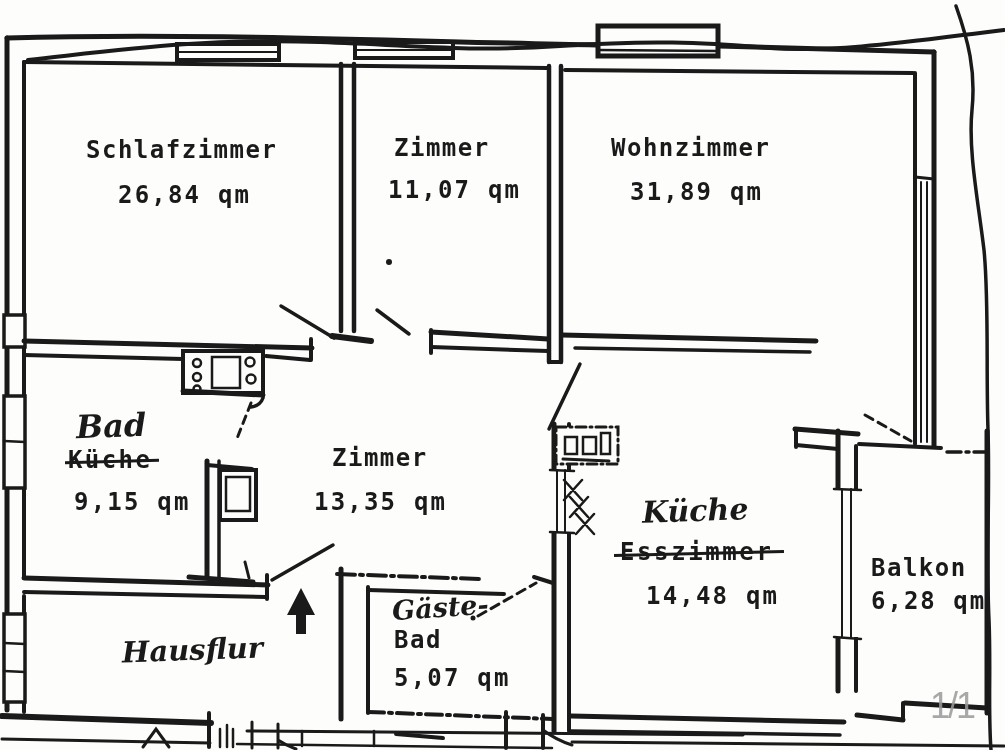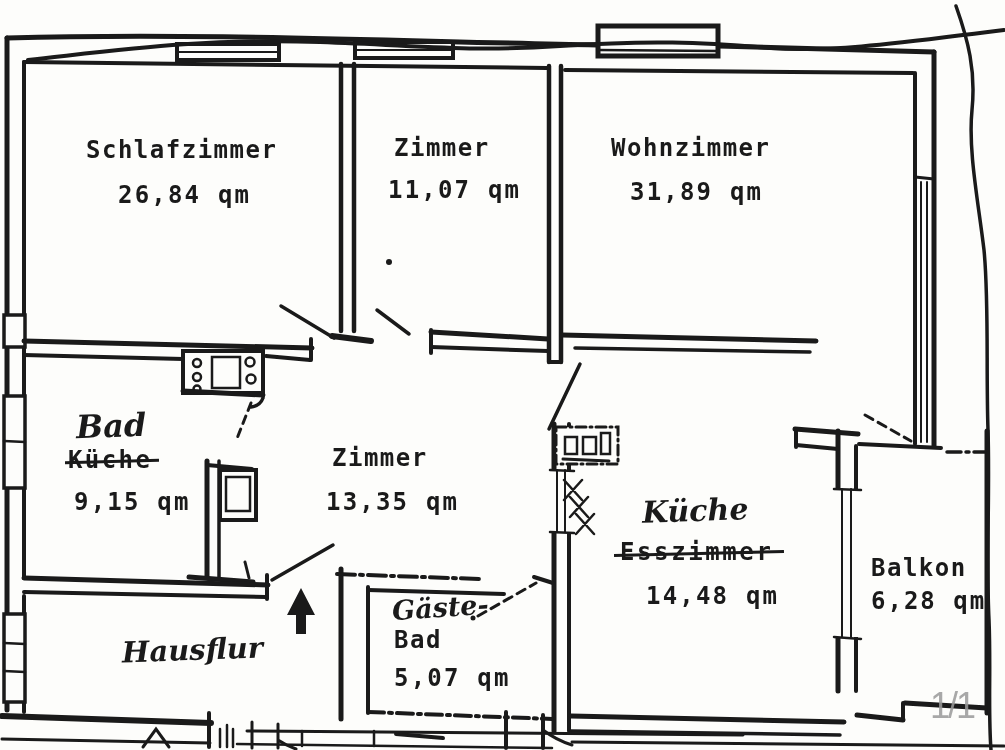--- a/index.html
+++ b/index.html
@@ -23,21 +23,21 @@
   .p-schlaf-n {left:86px;  top:138px;}
   .p-schlaf-a {left:118px; top:183px; letter-spacing:2.2px;}
   .p-zimmer-n {left:394px; top:136px;text-align:center;}
   .p-zimmer-a {left:388px; top:178px; letter-spacing:2.2px;}
   .p-wohn-n   {left:611px; top:136px;}
   .p-wohn-a   {left:630px; top:180px; letter-spacing:2.2px;}
   .p-bad-n    {left:76px;  top:410px; font-size:32px; transform:rotate(-2deg);}
   .p-bad-o    {left:68px;  top:448px; letter-spacing:2.4px;}
   .p-bad-a    {left:74px;  top:490px; letter-spacing:2.2px;}
   .p-diele-n  {left:332px; top:446px;}
-  .p-diele-a  {left:326px; top:490px; letter-spacing:2.2px;}
+  .p-diele-a  {left:314px; top:490px; letter-spacing:2.2px;}
   .p-kueche-n {left:642px; top:496px; font-size:30px; transform:rotate(-2deg);}
   .p-kueche-o {left:620px; top:540px; letter-spacing:2.6px;}
   .p-kueche-a {left:646px; top:584px; letter-spacing:2.2px;text-align:center;}
   .p-balkon-n {left:871px; top:556px;}
   .p-balkon-a {left:871px; top:589px; letter-spacing:2px;}
   .p-gb-n1    {left:392px; top:594px; font-size:27px; transform:rotate(-4deg);}
   .p-gb-n2    {left:394px; top:628px;}
   .p-gb-a     {left:394px; top:666px; letter-spacing:2.2px;text-align:center;}
   .p-hausflur {left:122px; top:636px; font-size:29px; transform:rotate(-2deg);}
   .p-wm{

